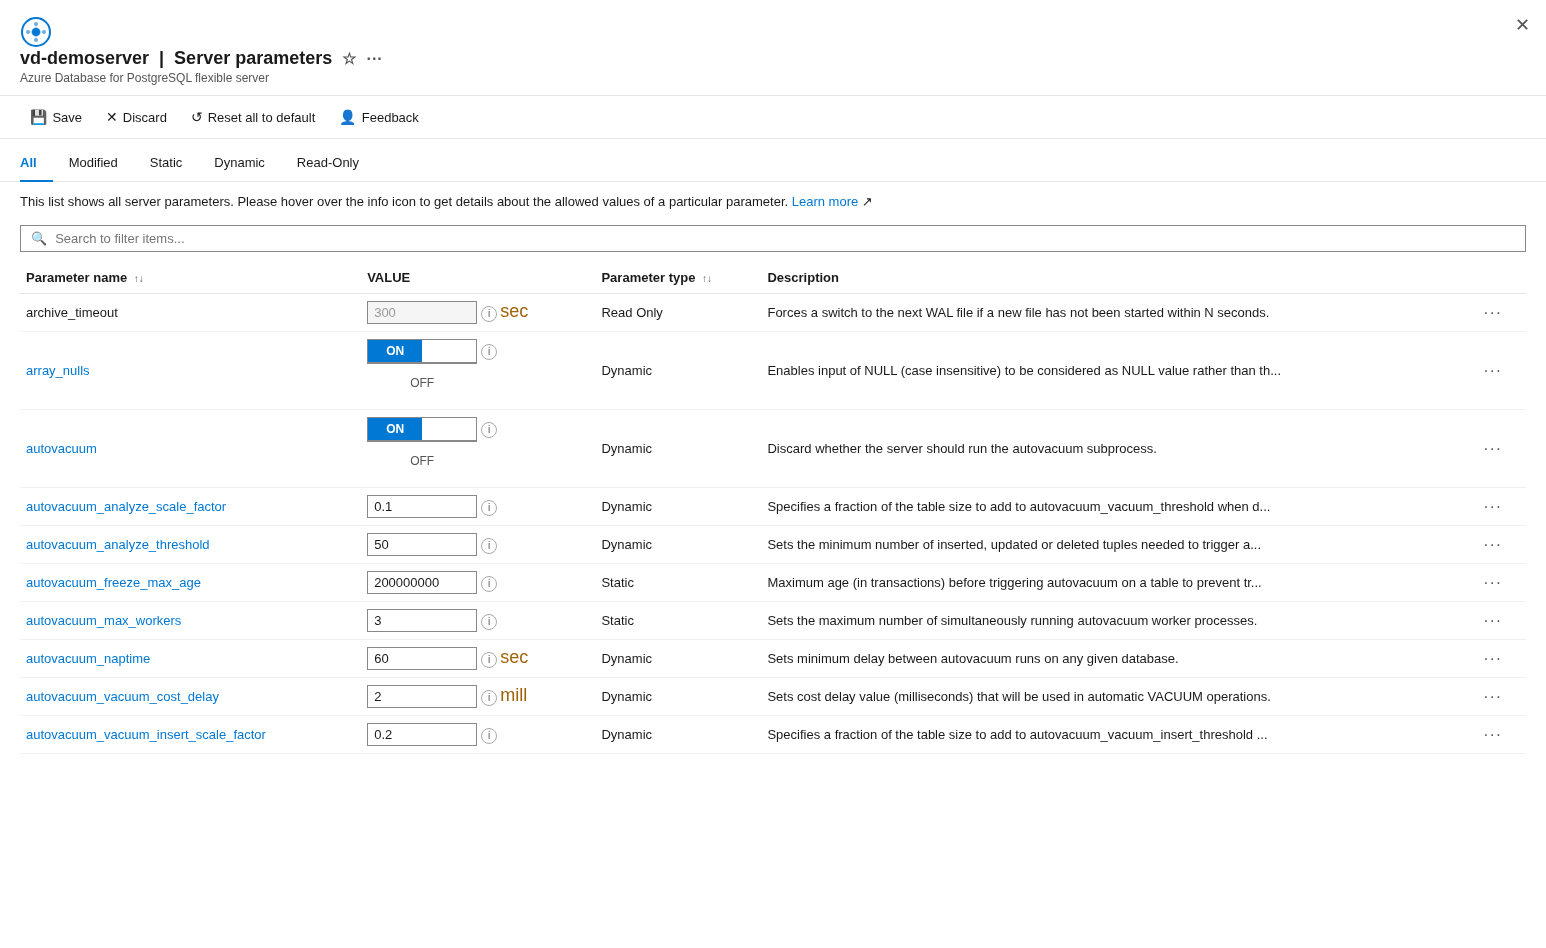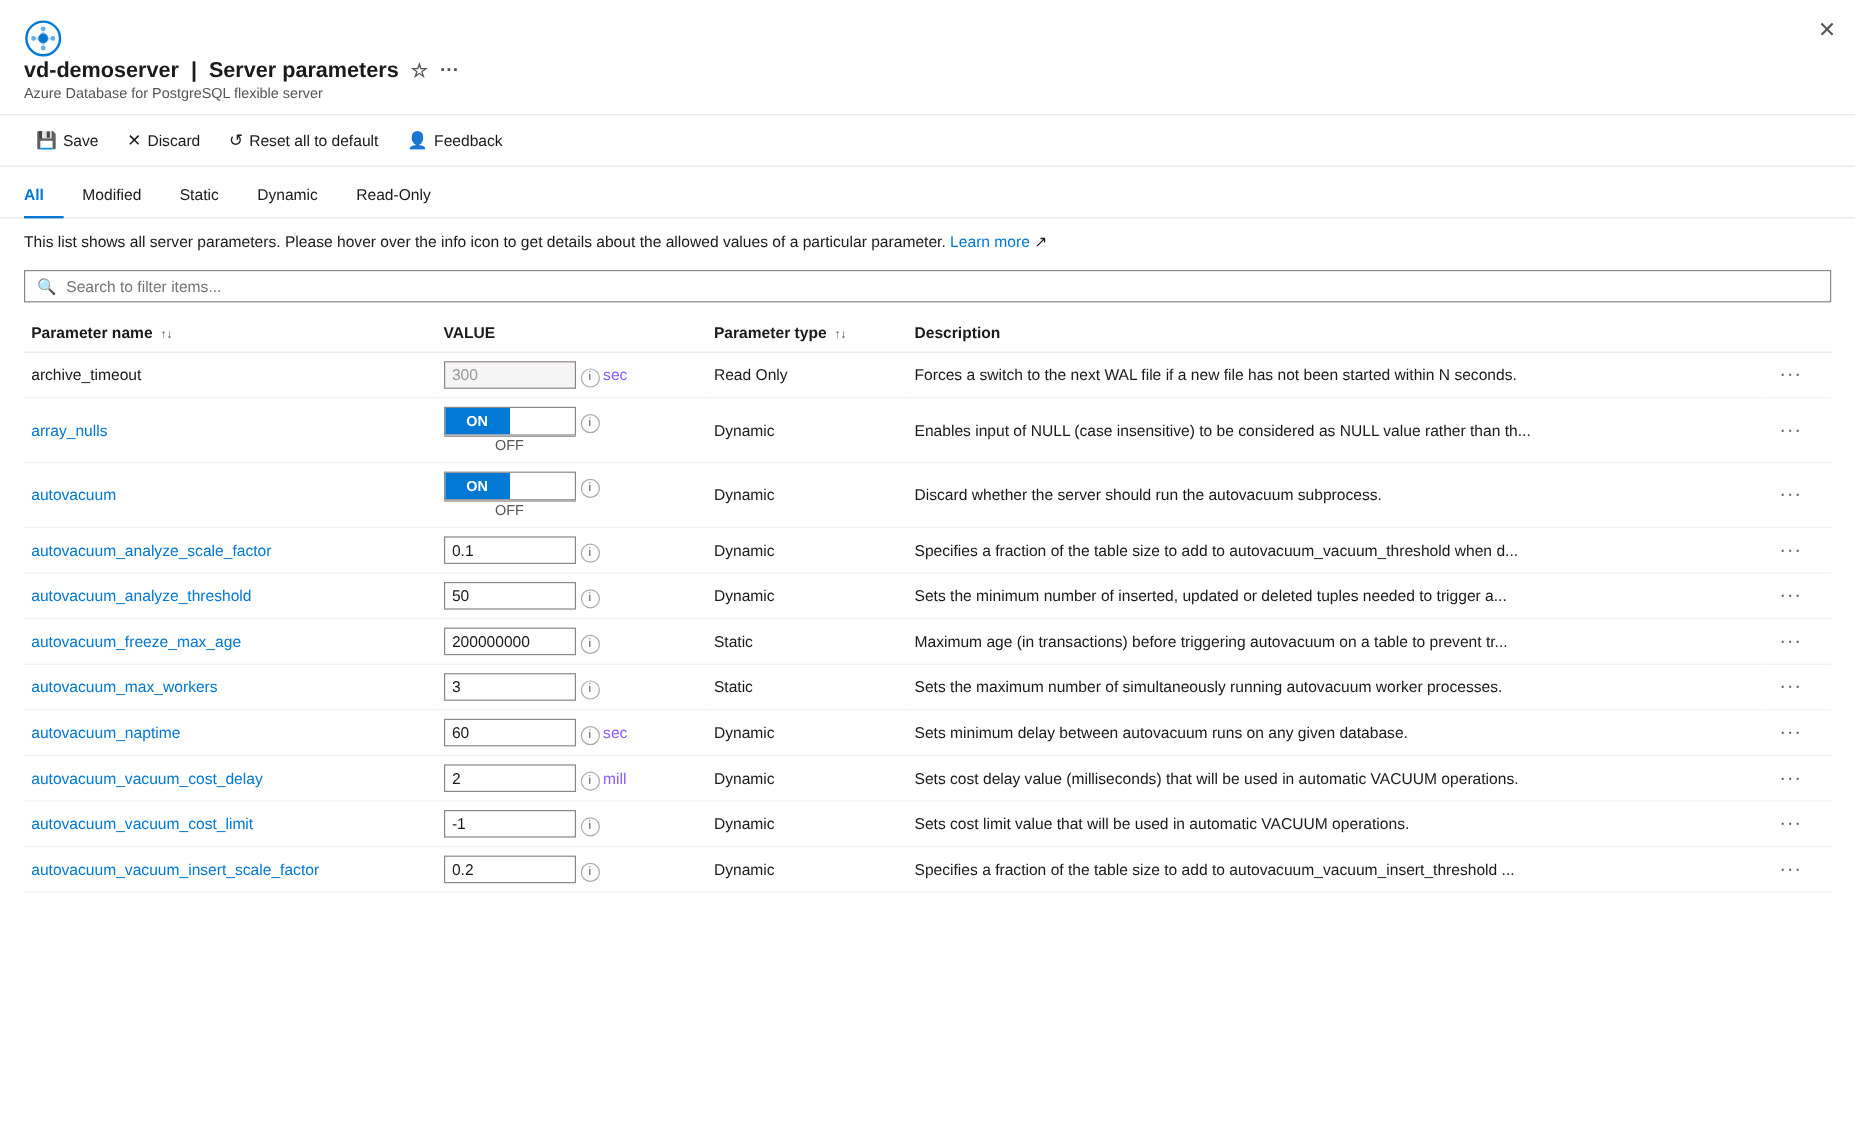--- a/index.html
+++ b/index.html
@@ -84,31 +84,31 @@
       font-size: 12px; font-weight: 600; flex: 1; text-align: center;
     }
     .toggle-off-label {
       padding: 4px 12px; font-size: 12px; color: #555;
       text-align: center; flex: 1;
     }
     .toggle-row2 {
       display: flex; width: 100%;
     }
     .toggle-off-active {
-      background: #fff; color: #555; padding: 0 12px;
+      background: #fff; color: #555; padding: 12px 12px;
       font-size: 12px; text-align: center; flex: 1; border-top: 1px solid #8a8886;
     }
 
     .info-icon {
       display: inline-flex; align-items: center; justify-content: center;
       width: 16px; height: 16px; border: 1px solid #aaa; border-radius: 50%;
       font-size: 10px; color: #555; cursor: pointer; margin-left: 4px; flex-shrink: 0;
     }
 
-    .unit-label { font-size: 13px; color: #8b5cf6; margin-left: 3px; }
+    .unit-label { font-size: 18px; color: #a16207; margin-left: 3px; }
 
     .desc-cell { max-width: 560px; color: #1a1a1a; }
     .more-btn {
       background: none; border: none; cursor: pointer; color: #555;
       font-size: 16px; padding: 0 4px; letter-spacing: 1px;
     }
 
     .star-icon, .ellipsis-icon { color: #555; font-size: 16px; cursor: pointer; }
   </style>
 </head>
@@ -274,27 +274,20 @@
           <td><button class="more-btn">···</button></td>
         </tr>
         <tr>
           <td><a href="#" class="param-link">autovacuum_vacuum_cost_delay</a></td>
           <td style="white-space: nowrap;"><input type="text" class="value-input" value="2" style=""><span class="info-icon">i</span><span class="unit-label">mill</span></td>
           <td>Dynamic</td>
           <td class="desc-cell">Sets cost delay value (milliseconds) that will be used in automatic VACUUM operations.</td>
           <td><button class="more-btn">···</button></td>
         </tr>
         <tr>
-          <td><a href="#" class="param-link">autovacuum_vacuum_cost_limit</a></td>
-          <td style="white-space: nowrap;"><input type="text" class="value-input" value="-1" style=""><span class="info-icon">i</span></td>
-          <td>Dynamic</td>
-          <td class="desc-cell">Sets cost limit value that will be used in automatic VACUUM operations.</td>
-          <td><button class="more-btn">···</button></td>
-        </tr>
-        <tr>
           <td><a href="#" class="param-link">autovacuum_vacuum_insert_scale_factor</a></td>
           <td style="white-space: nowrap;"><input type="text" class="value-input" value="0.2" style=""><span class="info-icon">i</span></td>
           <td>Dynamic</td>
           <td class="desc-cell">Specifies a fraction of the table size to add to autovacuum_vacuum_insert_threshold ...</td>
           <td><button class="more-btn">···</button></td>
         </tr>
       </tbody>
   </table>
 </div>
 

